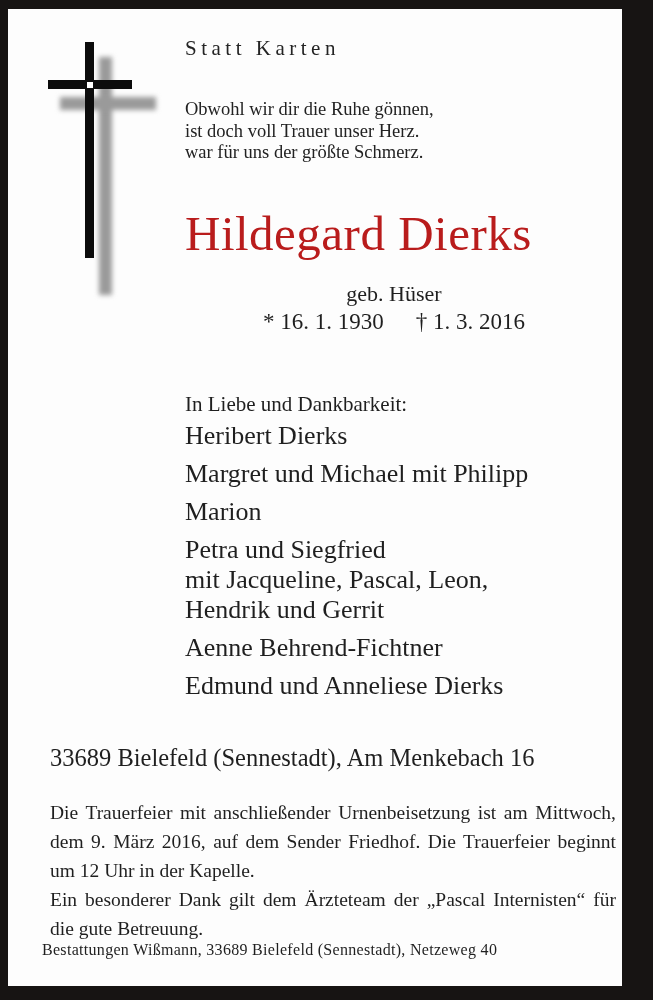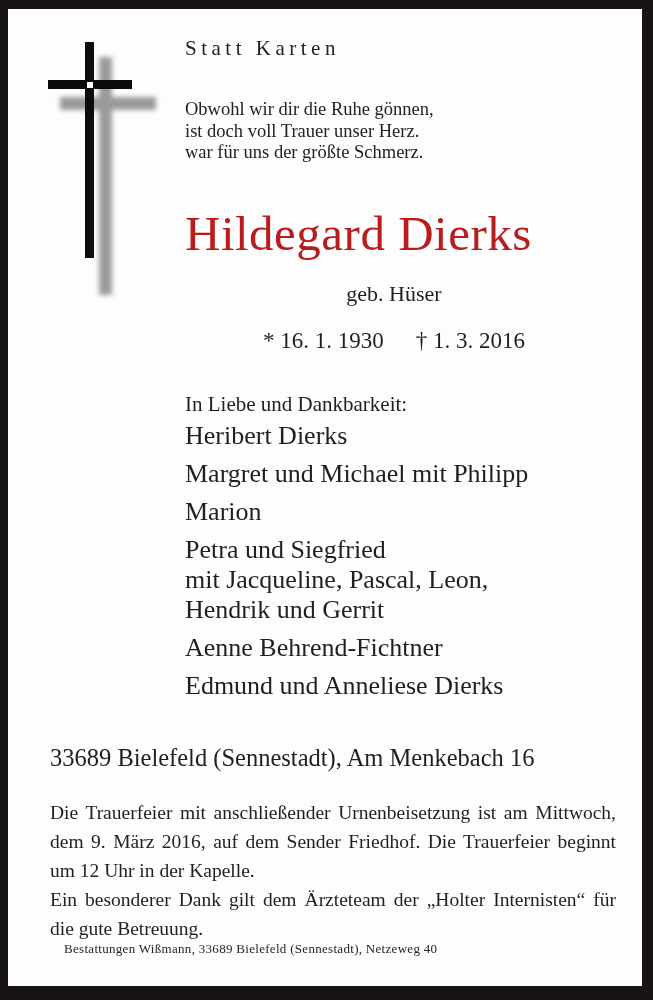--- a/index.html
+++ b/index.html
@@ -9,21 +9,20 @@
     font-family: "Liberation Serif", serif;
     position: relative;
     overflow: hidden;
   }
   .card {
     position: absolute;
     left: 8px; top: 9px;
     width: 614px; height: 977px;
     background: #fdfdfd;
     color: #1f1f1f;
-    padding-left: 20px;
   }
   .abs { position: absolute; }
 
   
   .cross-wrap { left: 36px; top: 30px; width: 125px; height: 265px; }
   .cross-shadow-v { position:absolute; left: 55px; top: 18px; width: 13px; height: 238px; background: #9a9a9a; filter: blur(2.5px); }
   .cross-shadow-h { position:absolute; left: 16px; top: 58px; width: 96px; height: 13px; background: #9a9a9a; filter: blur(2.5px); }
   .cross-v { position:absolute; left: 41px; top: 3px; width: 9px; height: 216px; background: #0c0c0c; }
   .cross-h { position:absolute; left: 4px; top: 41px; width: 84px; height: 9px; background: #0c0c0c; }
   .cross-center { position:absolute; left: 42.5px; top: 42.5px; width: 6px; height: 6px; background: #ffffff; }
@@ -41,38 +40,38 @@
   }
   .deceased-name {
     left: 177px; top: 196px;
     font-size: 49px; letter-spacing: 0.5px;
     color: #b91c1c;
     white-space: nowrap;
   }
   .center-col { left: 177px; width: 418px; text-align: center; }
   .maiden { top: 272px; font-size: 22px; text-align: center; }
   .dates {
-    top: 319px; font-size: 23px;
+    top: 300px; font-size: 23px;
     display: flex; justify-content: center; gap: 32px;
     white-space: nowrap;
   }
   .family-intro { left: 177px; top: 383px; font-size: 21px; }
   .family-list { left: 177px; top: 412px; font-size: 26px; line-height: 30px; }
   .family-entry { margin-bottom: 8px; white-space: nowrap; }
 
   .address-line { left: 42px; top: 735px; font-size: 24.5px; white-space: nowrap; }
 
   .info-block {
     left: 42px; top: 789px; width: 566px;
     font-size: 19.5px; line-height: 29px;
     text-align: justify;
   }
   .info-block p { margin: 0; }
 
-  .undertaker-line { left: 56px; top: 932px; font-size: 13px; letter-spacing: 0.3px; white-space: nowrap; }
+  .undertaker-line { left: 34px; top: 932px; font-size: 16px; letter-spacing: 0.3px; white-space: nowrap; }
 </style>
 </head>
 <body>
 
 <div class="card">
 
   <div class="abs cross-wrap">
     <div class="cross-shadow-v"></div>
     <div class="cross-shadow-h"></div>
     <div class="cross-v"></div>
@@ -119,18 +118,18 @@
     </div>
     <div class="family-entry">
       <div>Edmund und Anneliese Dierks</div>
     </div>
   </div>
 
   <div class="abs address-line">33689 Bielefeld (Sennestadt), Am Menkebach 16</div>
 
   <div class="abs info-block">
     <p>Die Trauerfeier mit anschließender Urnenbeisetzung ist am Mittwoch, dem 9. März 2016, auf dem Sender Friedhof. Die Trauerfeier beginnt um 12 Uhr in der Kapelle.</p>
-    <p>Ein besonderer Dank gilt dem Ärzteteam der „Holter Internisten“ für die gute Betreuung.</p>
+    <p>Ein besonderer Dank gilt dem Ärzteteam der „Pascal Internisten“ für die gute Betreuung.</p>
   </div>
 
   <div class="abs undertaker-line">Bestattungen Wißmann, 33689 Bielefeld (Sennestadt), Netzeweg 40</div>
 
 </div>
 
 </body></html>

